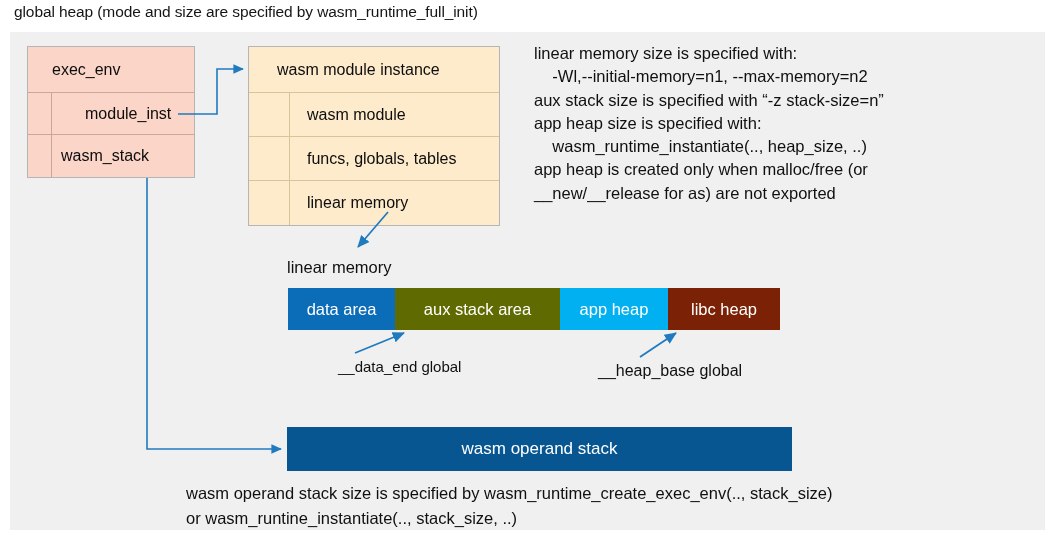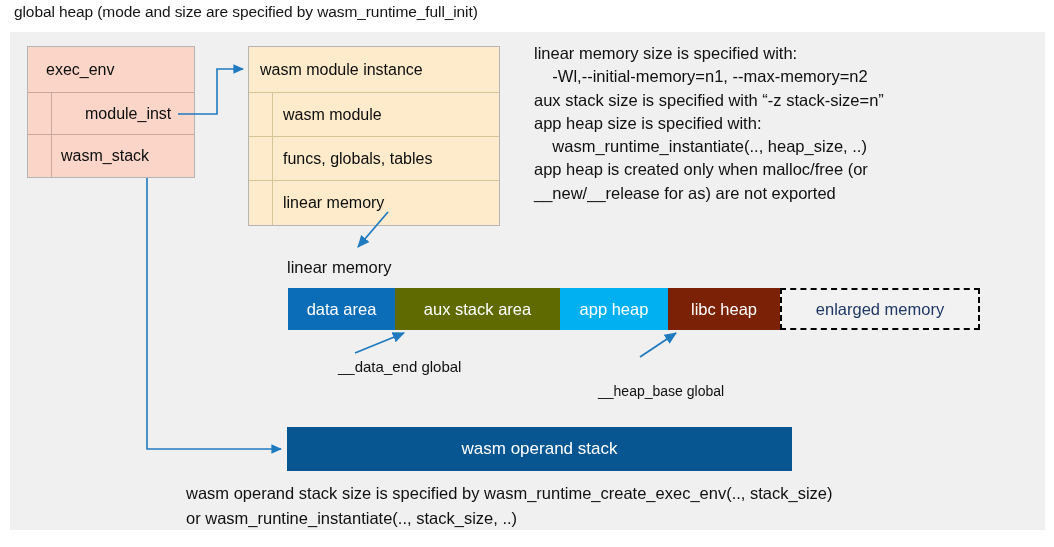--- a/index.html
+++ b/index.html
@@ -68,38 +68,38 @@
   
   #exec-env {
     left: 27px;
     top: 46px;
     width: 168px;
     height: 132px;
     background: #fad5c8;
   }
   #exec-env .row { background: #fad5c8; }
   #exec-env .hdr { height: 46px; border-bottom: 1px solid #c9a79c; }
-  #exec-env .hdr .cell { padding-left: 18px; }
+  #exec-env .hdr .cell { padding-left: 24px; }
   #exec-env .sub { height: 42px; }
   #exec-env .sub1 { border-bottom: 1px solid #c9a79c; }
   #exec-env .sub .pad { width: 24px; border-right: 1px solid #c9a79c; }
   #exec-env .sub .cell { padding-left: 9px; }
 
   
   #wasm-mi {
     left: 248px;
     top: 46px;
     width: 252px;
     height: 180px;
     background: #fdebcb;
   }
-  #wasm-mi .row { background: #fdebcb; }
+  #wasm-mi .row { background: #fdebcb; padding-left: 17px; }
   #wasm-mi .hdr { height: 46px; border-bottom: 1px solid #d8c49b; }
   #wasm-mi .hdr .cell { padding-left: 11px; }
-  #wasm-mi .sub { height: 44px; }
+  #wasm-mi .sub { height: 44px; gap: 7px; }
   #wasm-mi .subdiv { border-bottom: 1px solid #d8c49b; }
   #wasm-mi .sub .pad { width: 24px; border-right: 1px solid #d8c49b; }
   #wasm-mi .sub .cell { padding-left: 10px; }
 
   
   #notes {
     left: 534px;
     top: 42px;
     width: 500px;
     font-size: 16.5px;
@@ -141,22 +141,22 @@
   #ann-data-end {
     left: 316px;
     top: 358px;
     font-size: 15px;
     color: #101010;
     white-space: nowrap;
     margin-left: 22px;
   }
   #ann-heap-base {
     left: 598px;
-    top: 383px;
-    font-size: 14px;
+    top: 362px;
+    font-size: 16px;
     color: #101010;
     white-space: nowrap;
   }
   #ann-exported {
     left: 302px;
     top: 387px;
     font-size: 16.5px;
     color: #101010;
     white-space: nowrap;
   }
@@ -248,23 +248,20 @@
         <span>data area</span>
       </div>
       <div class="seg" style="width: 165px; background: rgb(95, 107, 0); color: rgb(255, 255, 255);">
         <span>aux stack area</span>
       </div>
       <div class="seg" style="width: 108px; background: rgb(0, 176, 240); color: rgb(255, 255, 255);">
         <span>app heap</span>
       </div>
       <div class="seg" style="width: 112px; background: rgb(123, 34, 6); color: rgb(255, 255, 255);">
         <span>libc heap</span>
-      </div>
-      <div class="seg dashed" style="width: 200px; color: rgb(31, 56, 100);">
-        <span>enlarged memory</span>
       </div>
     </div>
 
   <div class="abs" id="ann-data-end">__data_end global</div>
   <div class="abs" id="ann-heap-base">__heap_base global</div>
 
   <div class="abs" id="operand-stack" style="background: rgb(7, 85, 145);">wasm operand stack</div>
   <div class="abs" id="bottom-note">wasm operand stack size is specified by wasm_runtime_create_exec_env(.., stack_size)
 or wasm_runtine_instantiate(.., stack_size, ..)</div>
 

